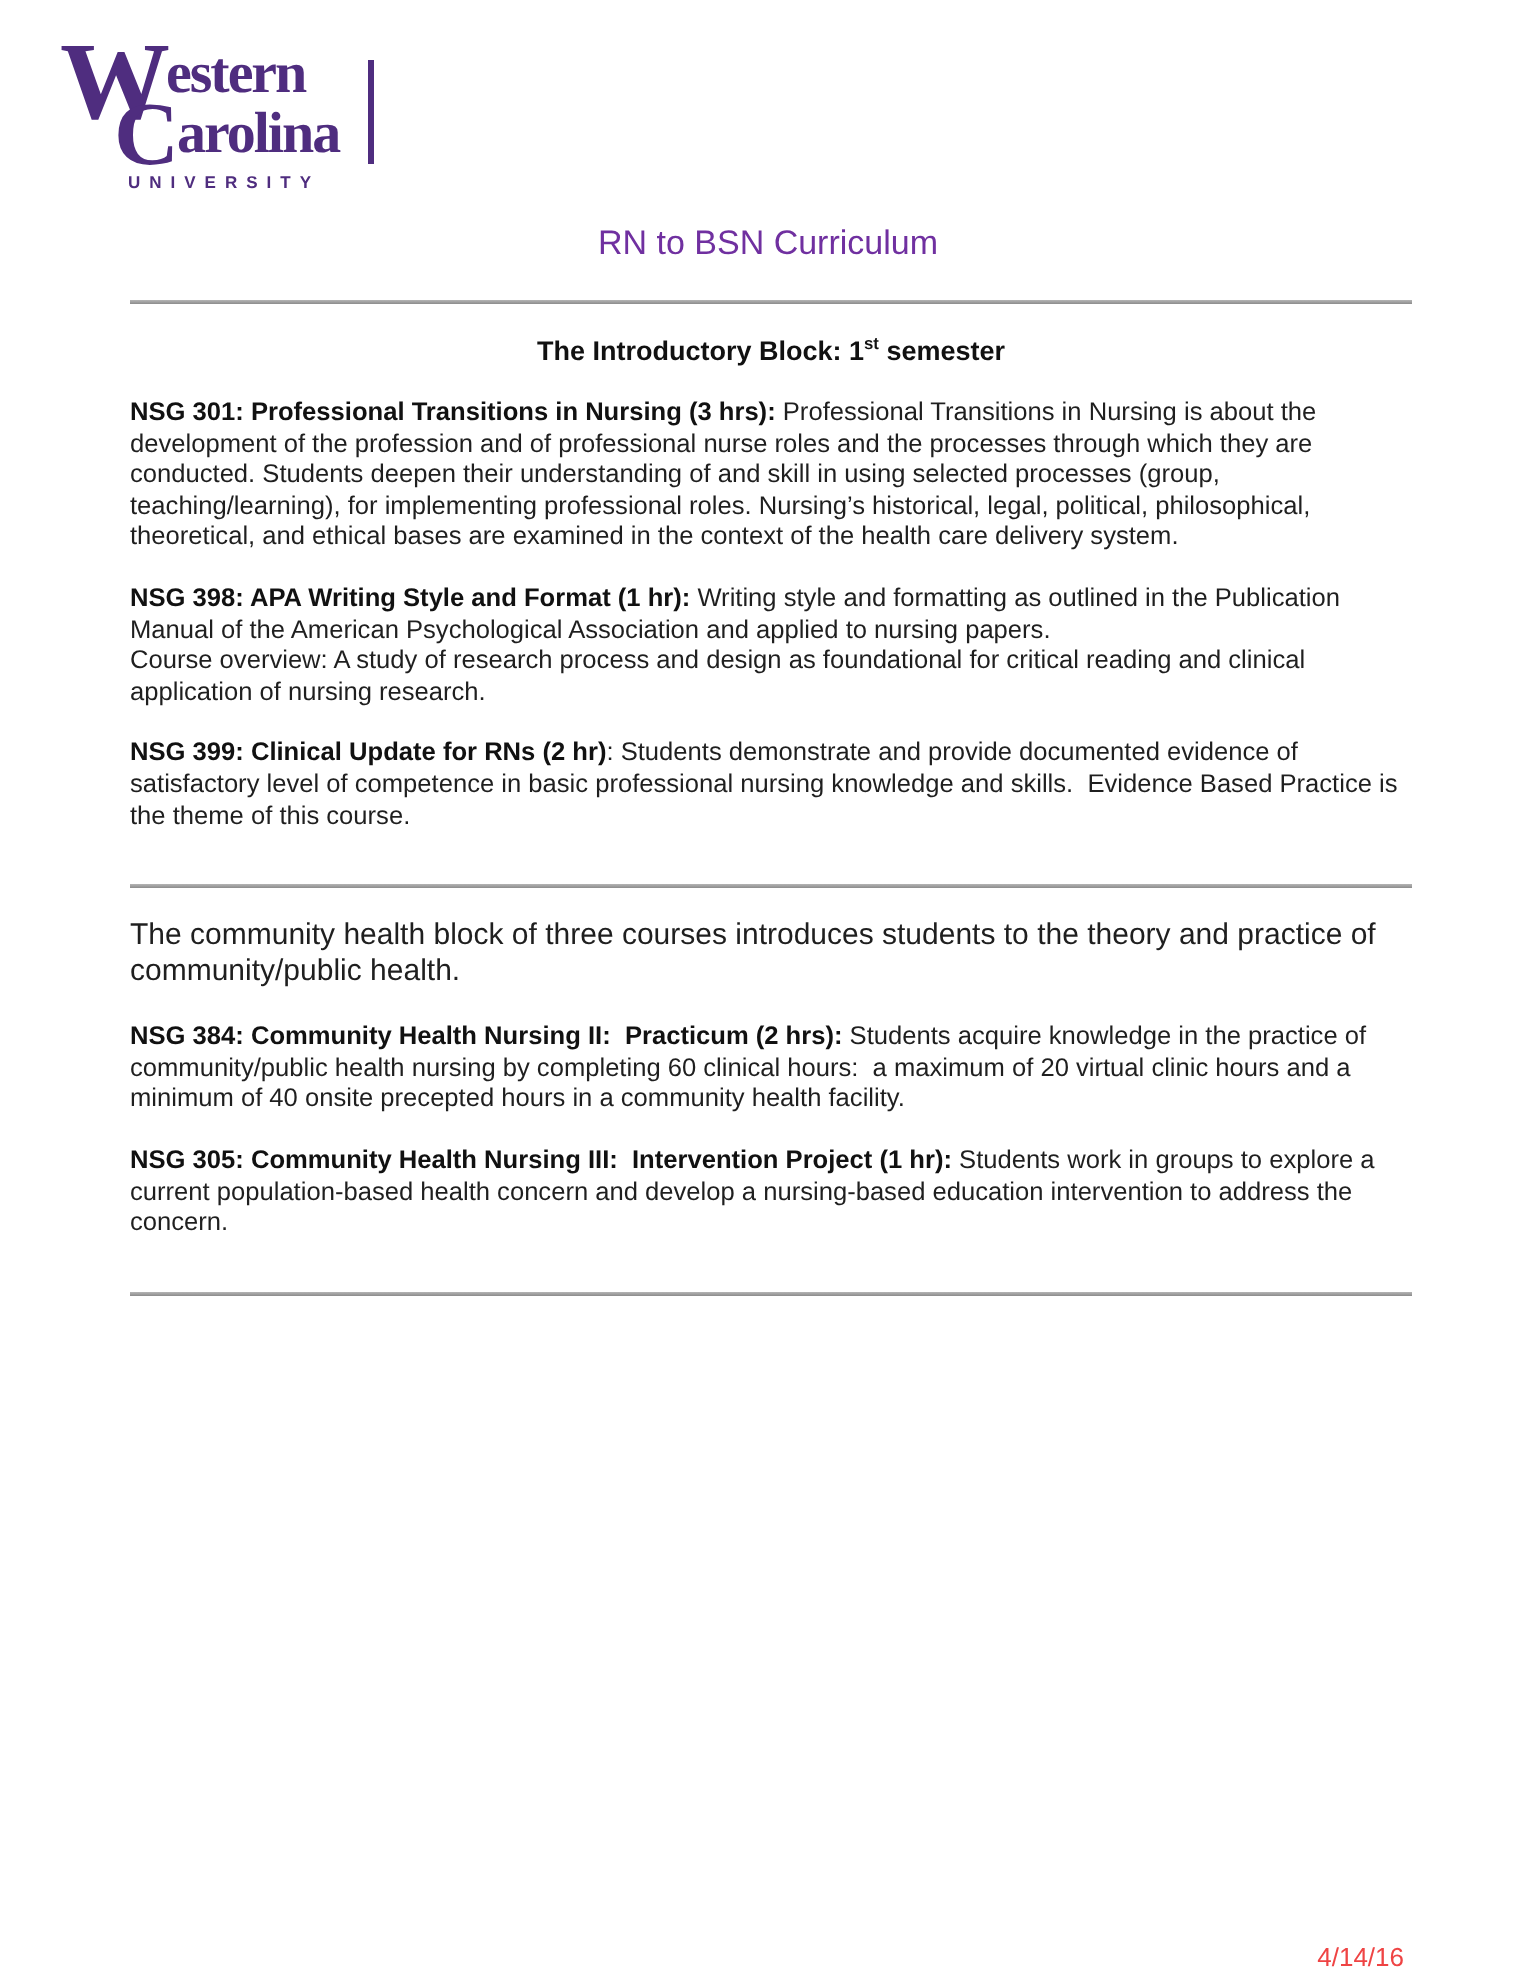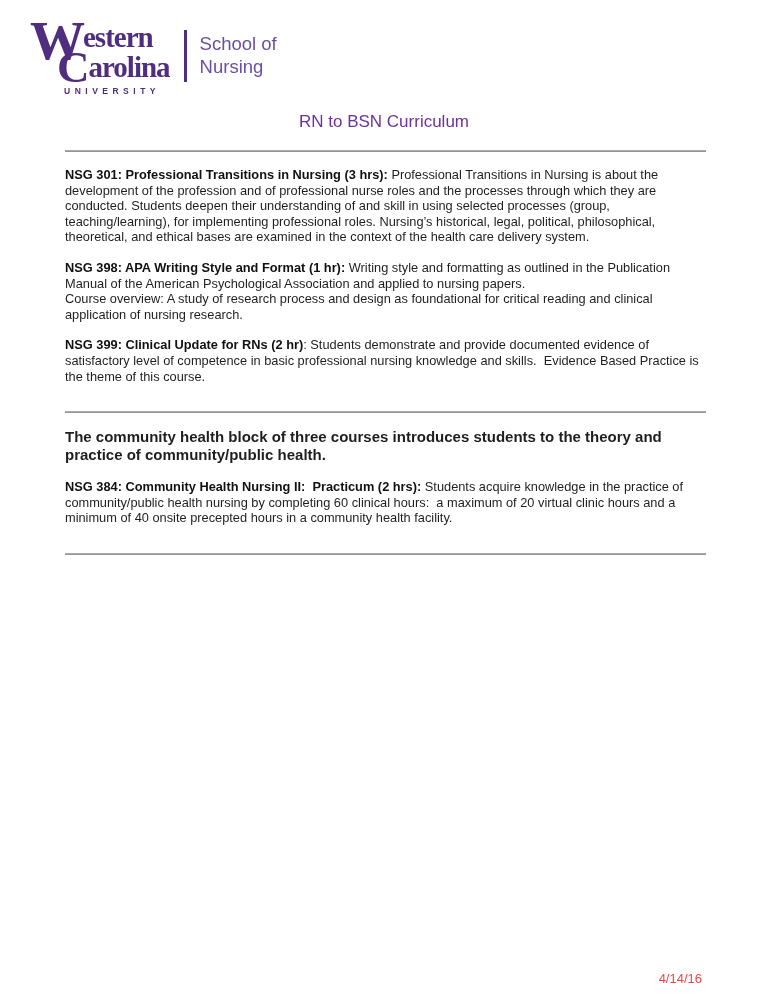--- a/index.html
+++ b/index.html
@@ -76,21 +76,21 @@
     color: #111;
   }
   .para {
     margin-top: 15px;
     font-size: 12.8px;
     line-height: 15.6px;
     white-space: pre-wrap;
     color: #1f1f1f;
   }
   .para strong { color: #111; }
-  .para-large { font-size: 15px; line-height: 18px; font-weight: bold; }
+  .para-large { font-size: 15px; line-height: 18px; }
   sup { font-size: 0.62em; vertical-align: super; line-height: 0; }
 
   .footer-date {
     position: absolute;
     right: 66px; bottom: 30px;
     font-size: 13px;
     color: #ef4444;
   }
 </style>
 </head>
@@ -104,35 +104,33 @@
         <span class="wcu-w">W</span>
           <span class="wcu-word1">estern</span>
       </div>
       <div class="wcu-line2">
         <span class="wcu-c">C</span>
           <span class="wcu-word2">arolina</span>
       </div>
       <div class="wcu-line3">UNIVERSITY</div>
     </div>
     <div class="logo-divider"></div>
-    <div class="school-name">
-      <div>School of</div>
-      <div>Nursing</div>
-    </div>
   </div>
 
   <h1 class="doc-title">RN to BSN Curriculum</h1>
 
   <main class="content">
 
   <div class="rule rule-first"></div>
+      <h2 class="section-heading">The Introductory Block: 1<sup>st</sup> semester</h2>
       <p class="para"><strong>NSG 301: Professional Transitions in Nursing (3 hrs):</strong> Professional Transitions in Nursing is about the development of the profession and of professional nurse roles and the processes through which they are conducted. Students deepen their understanding of and skill in using selected processes (group, teaching/learning), for implementing professional roles. Nursing’s historical, legal, political, philosophical, theoretical, and ethical bases are examined in the context of the health care delivery system.</p>
       <p class="para"><strong>NSG 398: APA Writing Style and Format (1 hr):</strong> Writing style and formatting as outlined in the Publication Manual of the American Psychological Association and applied to nursing papers.<br>Course overview: A study of research process and design as foundational for critical reading and clinical application of nursing research.</p>
       <p class="para"><strong>NSG 399: Clinical Update for RNs (2 hr)</strong>: Students demonstrate and provide documented evidence of satisfactory level of competence in basic professional nursing knowledge and skills.  Evidence Based Practice is the theme of this course.</p>
       <div class="rule"></div>
       <p class="para para-large">The community health block of three courses introduces students to the theory and practice of community/public health.</p>
       <p class="para"><strong>NSG 384: Community Health Nursing II:  Practicum (2 hrs):</strong> Students acquire knowledge in the practice of community/public health nursing by completing 60 clinical hours:  a maximum of 20 virtual clinic hours and a minimum of 40 onsite precepted hours in a community health facility.</p>
+      <p class="para"><strong>NSG 305: Community Health Nursing III:  Intervention Project (1 hr):</strong> Students work in groups to explore a current population-based health concern and develop a nursing-based education intervention to address the concern.</p>
       <div class="rule"></div>
     </main>
 
   <div class="footer-date">4/14/16</div>
 
 </div>
 
 </body></html>

